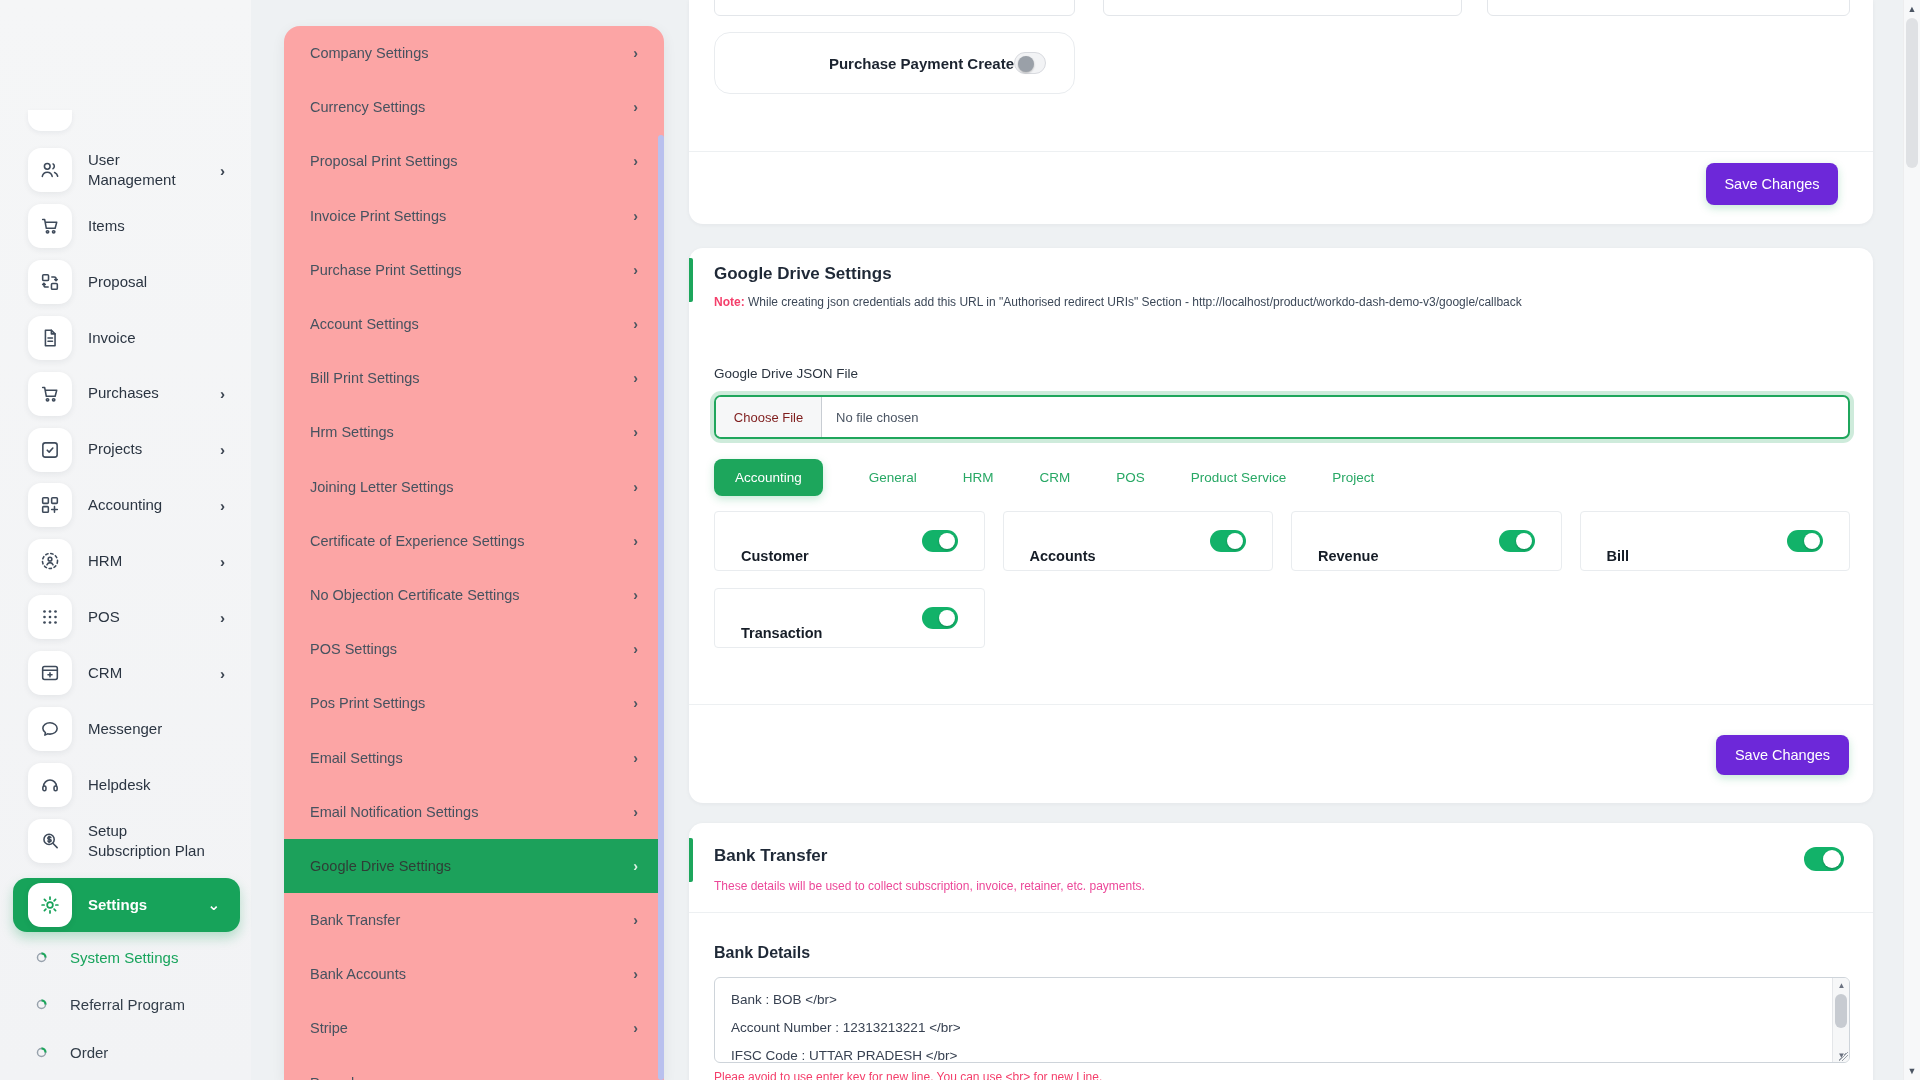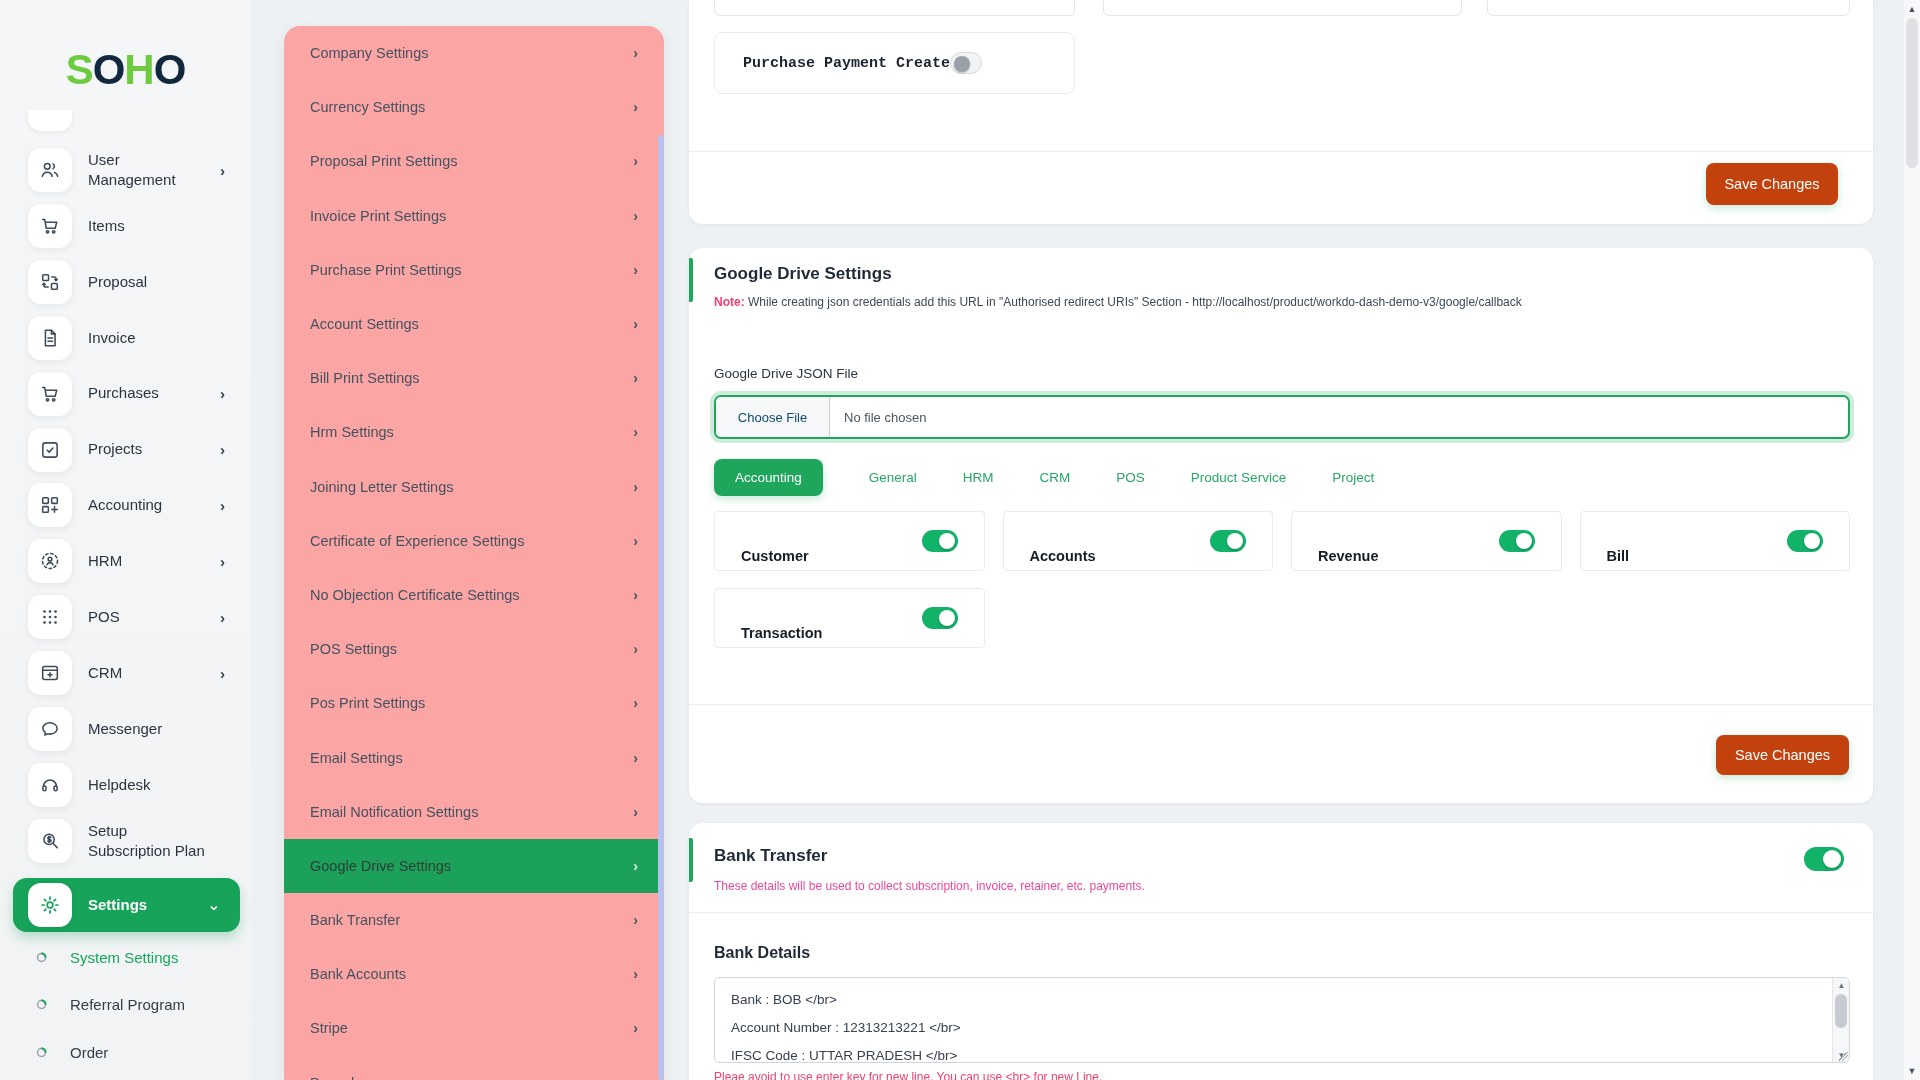--- a/index.html
+++ b/index.html
@@ -39,46 +39,46 @@
   .panel-item.active .pi-label { color:#2f3e36; }
   .panel-item.active .pi-chevron { color:#dff1e6; }
   #panel-scroll { position:absolute; right:0; top:109px; bottom:0; width:6px; background:#b9c0ee; border-radius:3px; }
 
   
   #main { position:absolute; left:689px; top:0; width:1184px; height:1080px; }
   .card { position:absolute; left:0; width:1184px; background:#fff; border-radius:14px;
           box-shadow:0 1px 4px rgba(30,40,60,.05); }
   #card-top { top:0; height:224px; border-radius:0 0 14px 14px; overflow:hidden; }
   .stub-input { position:absolute; top:-28px; height:44px; border:1px solid #e3e6ea; border-radius:6px; background:#fff; }
-  .mini-card { position:absolute; border:1px solid #e9ecef; border-radius:8px; background:#fff;
-               display:flex; align-items:center; justify-content:flex-start; padding:0 28px;font-family:Liberation Mono, monospace; }
+  .mini-card { position:absolute; border:1px solid #e9ecef; border-radius:16px; background:#fff;
+               display:flex; align-items:center; justify-content:flex-end; padding:0 28px; }
   .mini-label { font-size:15px; font-weight:700; color:#1c2430; }
   .divider { position:absolute; left:0; width:1184px; height:1px; background:#edf0f2; }
-  .btn-save { position:absolute; background:#c2410c; color:#fff; border:none; border-radius:8px;
+  .btn-save { position:absolute; background:#6d28d9; color:#fff; border:none; border-radius:8px;
               font-size:14.5px; font-family:inherit; cursor:pointer; box-shadow:0 3px 8px rgba(29,166,92,.25); }
 
   
   .tgl { position:relative; border-radius:999px; cursor:pointer; flex:none; }
   .tgl .knob { position:absolute; top:3px; border-radius:50%; background:#fff; box-shadow:0 1px 2px rgba(0,0,0,.25); }
   .tgl.on { background:#12b269; }
   .tgl.off { background:#f2f3f5; border:1px solid #d8dadf; }
   .tgl.off .knob { background:#9aa0a8; }
 
   
   #card-gd { top:248px; height:555px; }
   .accent { position:absolute; left:0; width:4px; height:44px; background:#1da65c; border-radius:0 2px 2px 0; }
   .card-title { position:absolute; left:25px; font-size:17px; font-weight:700; color:#1f2937; }
   .note-line { position:absolute; left:25px; font-size:12px; color:#3c4858; }
   .note-red { color:#f43f6b; font-weight:700; }
   .field-label { position:absolute; left:25px; font-size:13.5px; color:#2b3440; }
   .file-input { position:absolute; left:25px; top:147px; width:1136px; height:44px; background:#fff;
                 border:2px solid #1fa65c; border-radius:7px; box-shadow:0 0 0 4px rgba(31,166,92,.22);
                 display:flex; align-items:stretch; overflow:hidden; cursor:pointer; }
-  .choose-btn { width:114px; background:#f6f7f8; border-right:1px solid #c8cdd3; display:flex;
-                align-items:center; justify-content:center; font-size:13px; color:#0c4a6e; }
+  .choose-btn { width:106px; background:#f6f7f8; border-right:1px solid #c8cdd3; display:flex;
+                align-items:center; justify-content:center; font-size:13px; color:#7f1d1d; }
   .no-file { display:flex; align-items:center; padding-left:14px; font-size:13px; color:#4b5563; }
   .tabs { position:absolute; left:25px; top:209px; height:40px; display:flex; align-items:center; gap:46px; }
   .tab { font-size:13.5px; color:#28a865; cursor:pointer; white-space:nowrap; }
   .tab.active { background:#1da65c; color:#fff; border-radius:8px; padding:11px 21px; box-shadow:0 3px 8px rgba(29,166,92,.25); }
   .mod-grid { position:absolute; left:25px; top:263px; width:1136px; display:grid;
               grid-template-columns:repeat(4,1fr); gap:17px 18px; }
   .mod-card { height:60px; border:1px solid #e9ecef; border-radius:4px; background:#fff;
               display:flex; align-items:center; justify-content:space-between; padding:0 26px; }
   .mod-label { font-size:14.5px; font-weight:700; color:#161d27;margin-top:30px; }
 
@@ -102,21 +102,20 @@
   #page-scroll .arrow { position:absolute; left:0; width:16px; height:16px; display:flex; align-items:center;
                         justify-content:center; font-size:9px; color:#4b5563; }
   #page-scroll .thumb { position:absolute; left:2px; top:18px; width:12px; height:150px; background:#dfe1e4; border-radius:6px; }
 
   svg.ic { display:block; }
 </style>
 </head>
 <body>
 
 <div id="sidebar">
-  <div class="logo" id="logo"><span class="g">S</span><span class="n">O</span><span class="g">H</span><span class="n">O</span></div>
   <div class="tile-stub"></div>
   <div id="nav-items">
       <div class="nav-row" style="top: 148px;">
         <span class="nav-tile">
           <svg class="ic" width="22" height="22" viewBox="0 0 24 24" fill="none" stroke="currentColor" stroke-width="1.7" stroke-linecap="round" stroke-linejoin="round">
             <circle cx="9" cy="8" r="3.1"></circle>
             <path d="M3.6 19c.6-3 2.8-4.6 5.4-4.6s4.8 1.6 5.4 4.6"></path>
             <path d="M15.3 5.4a3.1 3.1 0 0 1 0 5.2"></path>
             <path d="M17 14.7c1.9.7 3 2 3.4 4.1"></path>
           </svg>

